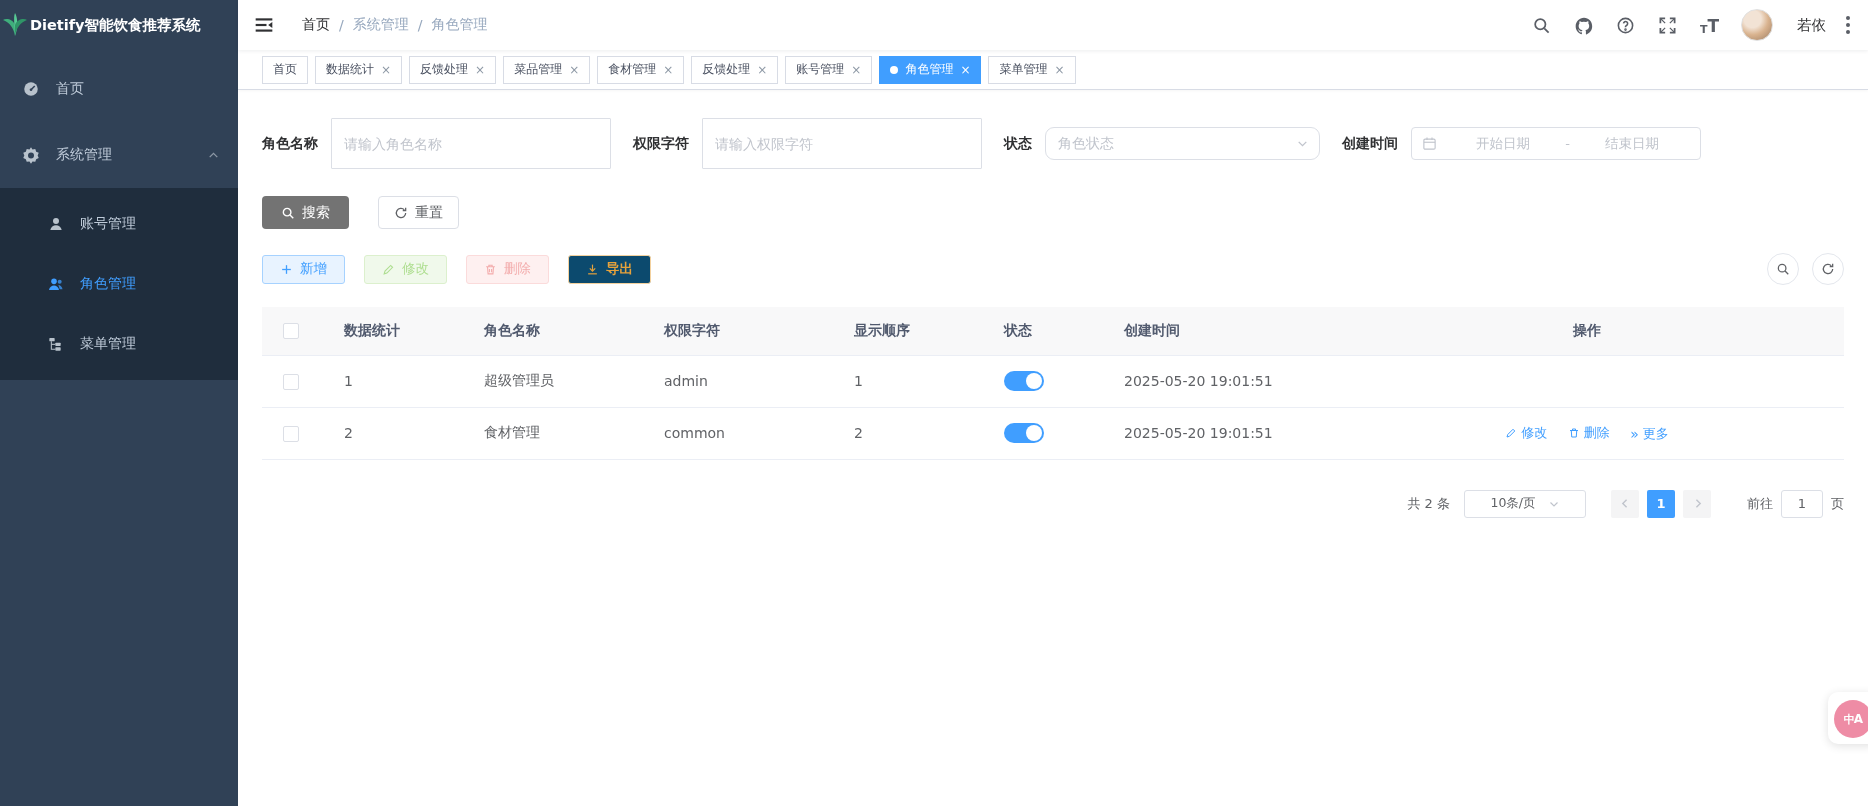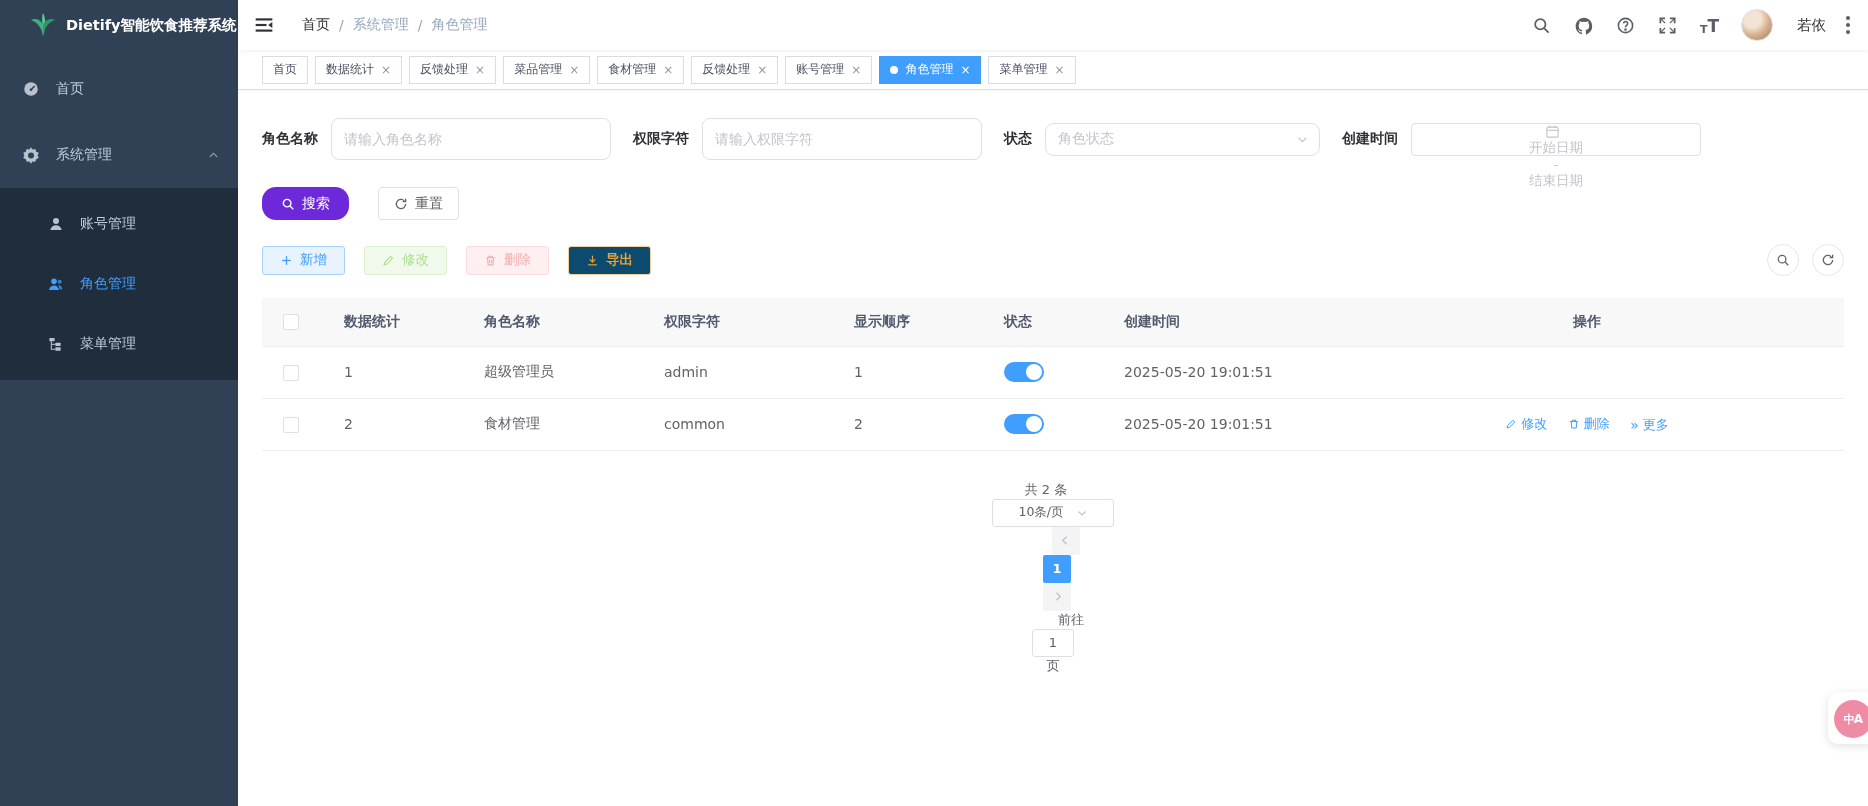--- a/index.html
+++ b/index.html
@@ -2,21 +2,21 @@
 <html><head>
 <meta charset="utf-8">
 <style>
   * { margin:0; padding:0; box-sizing:border-box; }
   html,body { width:1868px; height:806px; overflow:hidden; }
   body { font-family:"DejaVu Sans","Liberation Sans",sans-serif; background:#fff; color:#303133; }
   .screen { width:1868px; height:806px; display:flex; position:relative; overflow:hidden; }
 
   
   .sidebar { width:238px; height:100%; background:#304156; flex-shrink:0; display:flex; flex-direction:column; }
-  .logo-row { height:50px; display:flex; align-items:center; padding:0 28px; gap:8px; flex-shrink:0; }
+  .logo-row { height:50px; display:flex; align-items:center; padding:0 0; gap:0; flex-shrink:0; }
   .logo-title { color:#fff; font-weight:bold; font-size:14.5px; white-space:nowrap; }
   .menu { padding-top:6px; }
   .menu-item { height:66px; display:flex; align-items:center; padding:0 16px 0 22px; color:#bfcbd9; font-size:14px; cursor:pointer; position:relative; }
   .menu-item .mi-icon { width:18px; height:18px; margin-right:16px; color:#b8c2cc; flex:0 0 auto; }
   .menu-item .chev { position:absolute; right:18px; color:#8d98a5; }
   .submenu { background:#1f2d3d; padding:6px 0; }
   .submenu .menu-item { height:60px; padding-left:48px; }
   .submenu .menu-item .mi-icon { width:16px; height:16px; }
   .menu-item.active { color:#409eff; }
   .menu-item.active .mi-icon { color:#409eff; }
@@ -44,33 +44,33 @@
   .tag.active { background:#409eff; border-color:#409eff; color:#fff; }
   .tag.active .tag-close { color:#fff; }
   .tag.active::before { content:""; width:8px; height:8px; border-radius:50%; background:#fff; margin-right:0; }
 
   
   .content { flex:1; padding:28px 24px 0 24px; background:#fff; min-height:0; }
 
   .filter-row { display:flex; align-items:center; }
   .f-group { display:flex; align-items:center; margin-right:22px; }
   .f-label { font-size:14px; font-weight:bold; color:#303133; margin-right:13px; white-space:nowrap; }
-  .f-input { width:280px; height:42px; border:1px solid #dcdfe6; border-radius:8px; padding:3px 12px; font-size:14px; color:#606266; font-family:inherit; outline:none; }
+  .f-input { width:280px; height:51px; border:1px solid #dcdfe6; border-radius:1px; padding:3px 12px; font-size:14px; color:#606266; font-family:inherit; outline:none; }
   .f-input::placeholder { color:#c0c4cc; }
   .f-select { width:275px; height:33px; border:1px solid #dcdfe6; border-radius:9px; padding:0 10px 0 12px; display:flex; align-items:center; justify-content:space-between; cursor:pointer; }
   .f-select .sel-ph { font-size:14px; color:#c0c4cc; }
   .f-select .chev-ic { color:#c0c4cc; }
-  .f-date { width:290px; height:33px; border:1px solid #dcdfe6; border-radius:4px; padding:0 10px; display:flex; align-items:center; cursor:pointer;flex-direction:column; }
+  .f-date { width:290px; height:33px; border:1px solid #dcdfe6; border-radius:4px; padding:0 10px; display:flex; align-items:center; cursor:pointer; }
   .f-date .cal-ic { color:#c0c4cc; margin-right:8px; }
   .date-ph { flex:1; text-align:center; font-size:13.5px; color:#c0c4cc; }
   .date-sep { color:#c0c4cc; font-size:13px; padding:0 4px; }
 
   .search-row { margin-top:27px; display:flex; align-items:center; }
   .btn { display:inline-flex; align-items:center; justify-content:center; gap:7px; height:33px; border-radius:4px; font-size:14px; cursor:pointer; border:1px solid transparent; font-family:inherit; }
-  .btn-search { background:#6d28d9; color:#fff; padding:0 18px;border-radius:14px; }
+  .btn-search { background:#737373; color:#fff; padding:0 18px; }
   .btn-reset { background:#fff; color:#606266; border-color:#dcdfe6; padding:0 15px; margin-left:29px; }
 
   .toolbar-row { margin-top:24px; display:flex; align-items:center; }
   .btn-sm { height:29px; font-size:13.5px; border-radius:3px; padding:0 17px; margin-right:19px; }
   .btn-add { background:#e8f3ff; border-color:#a6d2ff; color:#409eff; }
   .btn-edit { background:#f0f9eb; border-color:#dcf0cd; color:#aede90; cursor:not-allowed; }
   .btn-del { background:#fef0f0; border-color:#fbdbdb; color:#f3abab; cursor:not-allowed; }
   .btn-export { background:#0c4a6e; border-color:#f3d19e; color:#e6a23c;font-weight:bold; }
   .tool-right { margin-left:auto; display:flex; align-items:center; gap:13px; }
   .circle-btn { width:32px; height:32px; border-radius:50%; border:1px solid #e4e7ed; background:#fff; display:flex; align-items:center; justify-content:center; color:#606266; cursor:pointer; }
@@ -82,21 +82,21 @@
   .grid th.col-check, .grid td.col-check { padding-left:0; text-align:center; }
   .grid th.col-status, .grid td.col-status { padding-left:14px; }
   .grid th.col-ops, .grid td.col-ops { padding-left:0; text-align:center; }
   .checkbox { width:16px; height:16px; border:1px solid #dcdfe6; border-radius:2px; background:#fff; display:inline-block; cursor:pointer; vertical-align:middle; }
   .switch { width:40px; height:20px; border-radius:10px; background:#409eff; position:relative; display:inline-block; cursor:pointer; vertical-align:middle; }
   .switch::after { content:""; position:absolute; top:2px; right:2px; width:16px; height:16px; border-radius:50%; background:#fff; }
   .op-link { color:#409eff; font-size:13px; cursor:pointer; display:inline-flex; align-items:center; gap:4px; margin:0 8px; }
   .op-link .more-gl { font-size:14px; }
 
   
-  .pagination { margin-top:30px; display:flex; align-items:center; justify-content:flex-end; font-size:13px; color:#606266;flex-direction:column; }
+  .pagination { margin-top:30px; display:flex; align-items:center; justify-content:flex-end; font-size:13px; color:#606266; }
   .pg-total { margin-right:14px; }
   .pg-size { width:122px; height:28px; border:1px solid #dcdfe6; border-radius:3px; background:#fff; display:flex; align-items:center; justify-content:center; gap:12px; font-size:12.5px; color:#606266; cursor:pointer; }
   .pg-btn { width:28px; height:28px; border-radius:2px; background:#f4f4f5; color:#c0c4cc; display:flex; align-items:center; justify-content:center; margin-left:8px; cursor:pointer; font-size:13px; }
   .pg-btn.prev { margin-left:25px; }
   .pg-page { width:28px; height:28px; border-radius:2px; background:#409eff; color:#fff; display:flex; align-items:center; justify-content:center; margin-left:8px; font-size:13px; font-weight:bold; cursor:pointer; }
   .pg-goto { margin-left:36px; }
   .pg-input { width:42px; height:28px; border:1px solid #dcdfe6; border-radius:3px; text-align:center; font-size:13px; color:#606266; margin:0 8px; outline:none; font-family:inherit; }
   .pg-unit { }
 
   

